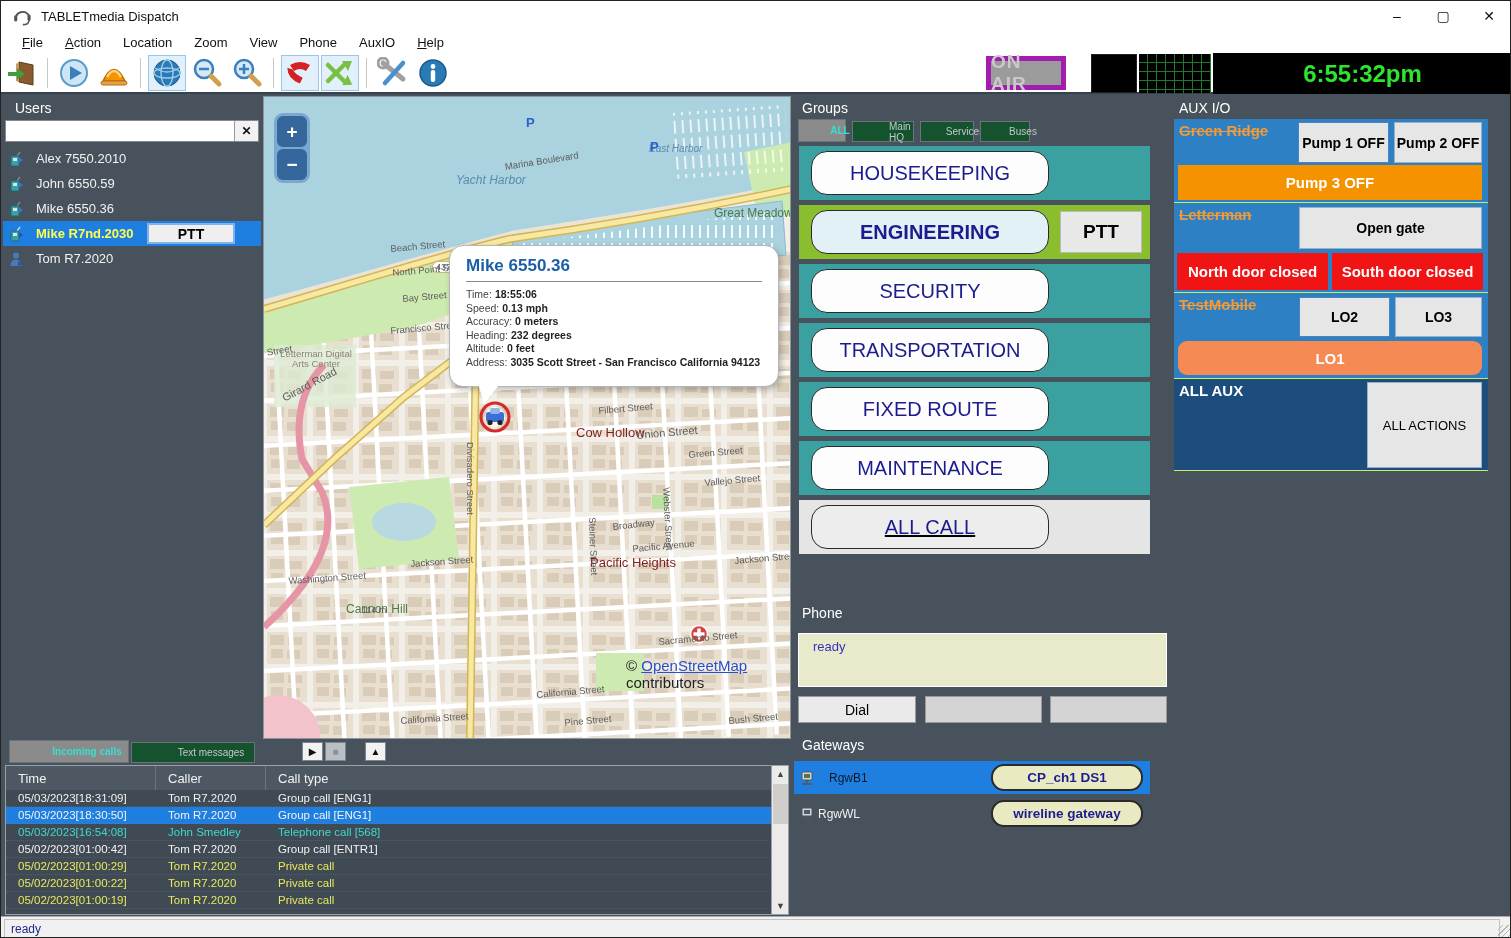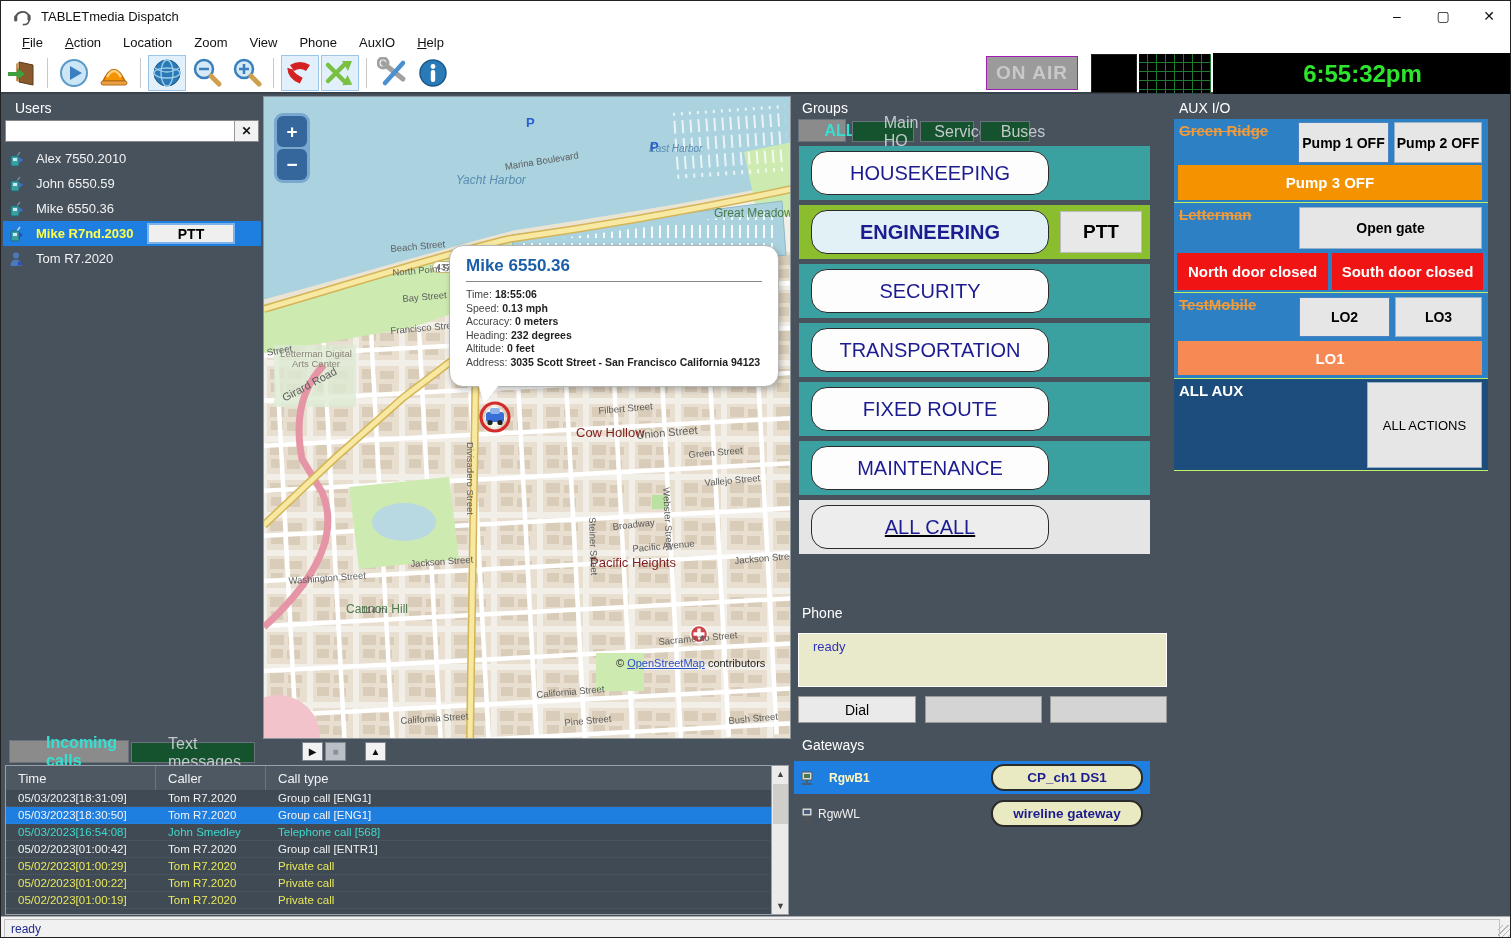--- a/index.html
+++ b/index.html
@@ -10,21 +10,21 @@
   .tb-title{font-size:13px;color:#111;margin-left:8px;}
   .win-controls{position:absolute;right:0;top:0;height:30px;display:flex;}
   .wc{width:46px;height:30px;display:flex;align-items:center;justify-content:center;font-size:14px;color:#111;cursor:default;}
   .menubar{position:absolute;left:0;top:30px;width:1511px;height:22px;background:#fff;display:flex;align-items:center;padding-left:10px;gap:0;}
   .menu-item{font-size:13px;color:#111;padding:2px 11px;}
   .menu-item.accel::first-letter{text-decoration:underline;}
   .toolbar{position:absolute;left:0;top:52px;width:1511px;height:41px;background:#fff;border-bottom:2px solid #38424c;display:flex;align-items:center;}
   .tbtn{width:38px;height:36px;display:flex;align-items:center;justify-content:center;margin:0 1px;}
   .tbtn.sel{background:#e2f0fb;border:1px solid #9cc6e8;}
   .tsep{width:1px;height:30px;background:#c9c9c9;margin:0 6px;}
-  .onair{position:absolute;left:985px;top:3px;width:92px;height:34px;background:#9b9b9b;border:1px solid #a21caf;color:#c9c9c9;font-weight:bold;font-size:19px;display:flex;align-items:center;justify-content:center;letter-spacing:1px;}
+  .onair{position:absolute;left:985px;top:3px;width:80px;height:34px;background:#9b9b9b;border:5px solid #a21caf;color:#c9c9c9;font-weight:bold;font-size:19px;display:flex;align-items:center;justify-content:center;letter-spacing:1px;}
   .vu{position:absolute;left:1090px;top:1px;width:46px;height:39px;background:#000;
       background-image:linear-gradient(180deg,rgba(120,20,20,.95) 0 55%,rgba(40,110,40,.95) 55% 100%),repeating-linear-gradient(180deg,#000 0 3px,#666 3px 5px);
       background-blend-mode:multiply;border:1px solid #222;}
   .scope{position:absolute;left:1138px;top:1px;width:72px;height:39px;background:#000;
       background-image:repeating-linear-gradient(90deg,transparent 0 8px,#1f7a2f 8px 9px),repeating-linear-gradient(180deg,transparent 0 8px,#1f7a2f 8px 9px);}
   .clock{position:absolute;left:1212px;top:0px;width:299px;height:41px;background:#000;color:#2ee52e;font-size:24px;font-weight:bold;display:flex;align-items:center;justify-content:center;}
   
   .users-panel{position:absolute;left:2px;top:95px;width:258px;height:643px;}
   .panel-h{color:#fff;font-size:14px;padding:4px 12px 2px;}
   .usearch{position:absolute;left:2px;top:24px;width:254px;height:22px;background:#fff;border:1px solid #888;display:flex;}
@@ -46,25 +46,25 @@
   .mlbl.badge{background:#fff;border:1px solid #c8b878;border-radius:6px;padding:0 3px;font-size:9px;color:#555;}
   .mlbl.multi{white-space:normal;width:72px;text-align:center;line-height:1.1;color:#8a8378;}
   .zoomctl{position:absolute;left:10px;top:16px;width:36px;height:70px;background:#7aa8cf;border-radius:9px;padding:3px;display:flex;flex-direction:column;gap:2px;}
   .zbtn{flex:1;background:#35679c;color:#fff;font-size:19px;font-weight:bold;display:flex;align-items:center;justify-content:center;border-radius:6px;line-height:1;}
   .popup{position:absolute;left:185px;top:148px;width:330px;height:142px;background:#fff;border:1px solid #b5b5b5;border-radius:14px;box-shadow:2px 3px 6px rgba(0,0,0,.25);padding:10px 16px 8px;}
   .popup::after{content:"";position:absolute;left:26px;bottom:-26px;width:0;height:0;border:8px solid transparent;border-top:28px solid #fff;border-right-width:22px;}
   .popup-title{color:#1a5fa8;font-weight:bold;font-size:17px;border-bottom:1px solid #888;padding-bottom:5px;margin-bottom:6px;}
   .pf{font-size:10.5px;color:#333;margin:1.5px 0;}
   .pfl{color:#444;}
   .pfv{font-weight:bold;color:#222;margin-left:3px;}
-  .attrib{position:absolute;left:352px;top:560px;font-size:11px;color:#222;}
+  .attrib{position:absolute;left:362px;top:560px;font-size:15px;color:#222;}
   .attrib a{color:#2a50c8;text-decoration:underline;}
   
   .calls{position:absolute;left:0;top:739px;width:790px;height:176px;}
-  .ctab{position:absolute;height:23px;display:flex;align-items:center;justify-content:center;font-size:16px;border:1px solid #6a737c;padding-left:36px;}
+  .ctab{position:absolute;height:23px;display:flex;align-items:center;justify-content:center;font-size:10px;border:1px solid #6a737c;padding-left:36px;}
   .ctab.active{background:#8b8b8b;color:#35e0d2;font-weight:bold;top:0;}
   .ctab.inactive{background:#14532d;color:#c3c8cc;top:2px;height:21px;}
   .pbtn{position:absolute;top:2px;width:21px;height:19px;background:#f2f2f2;border:1px solid #7d868e;font-size:10px;display:flex;align-items:center;justify-content:center;color:#111;}
   .pbtn.dis{background:#b9bfc4;color:#8b9197;}
   .ctable{position:absolute;left:4px;top:25px;width:784px;height:150px;background:#3f4a54;border:1px solid #98a0a8;}
   .chead{display:grid;grid-template-columns:150px 110px 1fr;height:24px;background:#4d5863;color:#f2f2f2;font-size:13px;align-items:center;}
   .chead>div{padding-left:12px;height:100%;display:flex;align-items:center;border-right:1px solid #6b757f;}
   .crow{display:grid;grid-template-columns:150px 110px 1fr;height:17px;font-size:11.5px;align-items:center;border-bottom:1px dotted rgba(120,130,140,.35);}
   .crow>div{padding-left:12px;white-space:nowrap;overflow:hidden;}
   .c-white{color:#f2f2f2;} .c-cyan{color:#3fd8cc;} .c-yellow{color:#e8e85c;}
@@ -83,36 +83,36 @@
   .grow.orange .gpill{background:#ededed;}
   .gptt{position:absolute;right:8px;width:82px;height:42px;background:#e8e8e8;border:1px solid #bbb;color:#000;font-weight:bold;font-size:19px;display:flex;align-items:center;justify-content:center;}
   
   .phone{position:absolute;left:793px;top:600px;width:377px;height:132px;}
   .phdisplay{position:absolute;left:4px;top:32px;width:369px;height:54px;background:#e9e9cb;border:1px solid #fff;color:#3333bb;font-size:13px;padding:5px 14px;}
   .phbtn{position:absolute;top:95px;height:27px;border:1px solid #9a9a9a;display:flex;align-items:center;justify-content:center;font-size:14px;color:#000;}
   .gws{position:absolute;left:793px;top:732px;width:377px;height:110px;}
   .gwrow{position:absolute;left:0;width:356px;height:33px;display:flex;align-items:center;}
   .gwrow.sel{background:#1f7fe0;}
   .gwname{font-size:12px;color:#f2f2f2;margin-left:24px;}
-  .gwrow.sel .gwname{color:#fef9c3;font-weight:bold;padding-left:11px;}
+  .gwrow.sel .gwname{color:#0f172a;font-weight:normal;padding-left:11px;}
   .gwbtn{position:absolute;left:197px;width:152px;height:27px;background:#eaeac2;border:2px solid #2a2a2a;border-radius:13px;display:flex;align-items:center;justify-content:center;color:#1c1c90;font-weight:bold;font-size:13.5px;}
   
   .aux{position:absolute;left:1170px;top:95px;width:341px;height:820px;}
   .auxbody{position:absolute;left:3px;top:23px;width:314px;}
   .auxsec{position:relative;width:314px;background:#2e80c4;border-bottom:1px solid #bef264;}
   .auxsec.dark{background:#1d4d7c;}
   .auxlbl{position:absolute;left:5px;top:3px;color:#f09a3a;font-weight:bold;font-size:15px;text-decoration:line-through;}
   .auxlbl.nostrike{color:#fff;text-decoration:none;}
   .abtn{position:absolute;display:flex;align-items:center;justify-content:center;font-weight:bold;font-size:14px;}
   .abtn.gray{background:#e6e6e6;border:1px solid #98b0c8;color:#000;}
   .abtn.grayb{background:#e6e6e6;border:1px solid #4d82c0;color:#000;}
   .abtn.red{background:#f01414;color:#fff;font-size:15px;}
   .abtn.green{background:#16a816;color:#fff;font-size:15px;}
   .abtn.orange{background:#f49200;color:#fff;font-size:15px;}
-  .abtn.salmon{background:#f58a55;color:#fff;font-size:15px;}
+  .abtn.salmon{background:#f58a55;color:#fff;font-size:15px;border-radius:9px;}
   
   .statusbar{position:absolute;left:0;top:915px;width:1511px;height:23px;background:#f1f1f1;border-top:1px solid #aaa;}
   .statusbar .inner{position:absolute;left:3px;top:2px;width:1496px;height:19px;border:1px solid #c2c2c2;display:flex;align-items:center;padding-left:6px;font-size:12px;color:#222a8c;}
   .grip{position:absolute;right:1px;bottom:1px;width:13px;height:13px;background:
      repeating-linear-gradient(135deg,transparent 0 3px,#b5b5b5 3px 4px);}
 </style>
 </head>
 <body>
 
 <div class="window">

